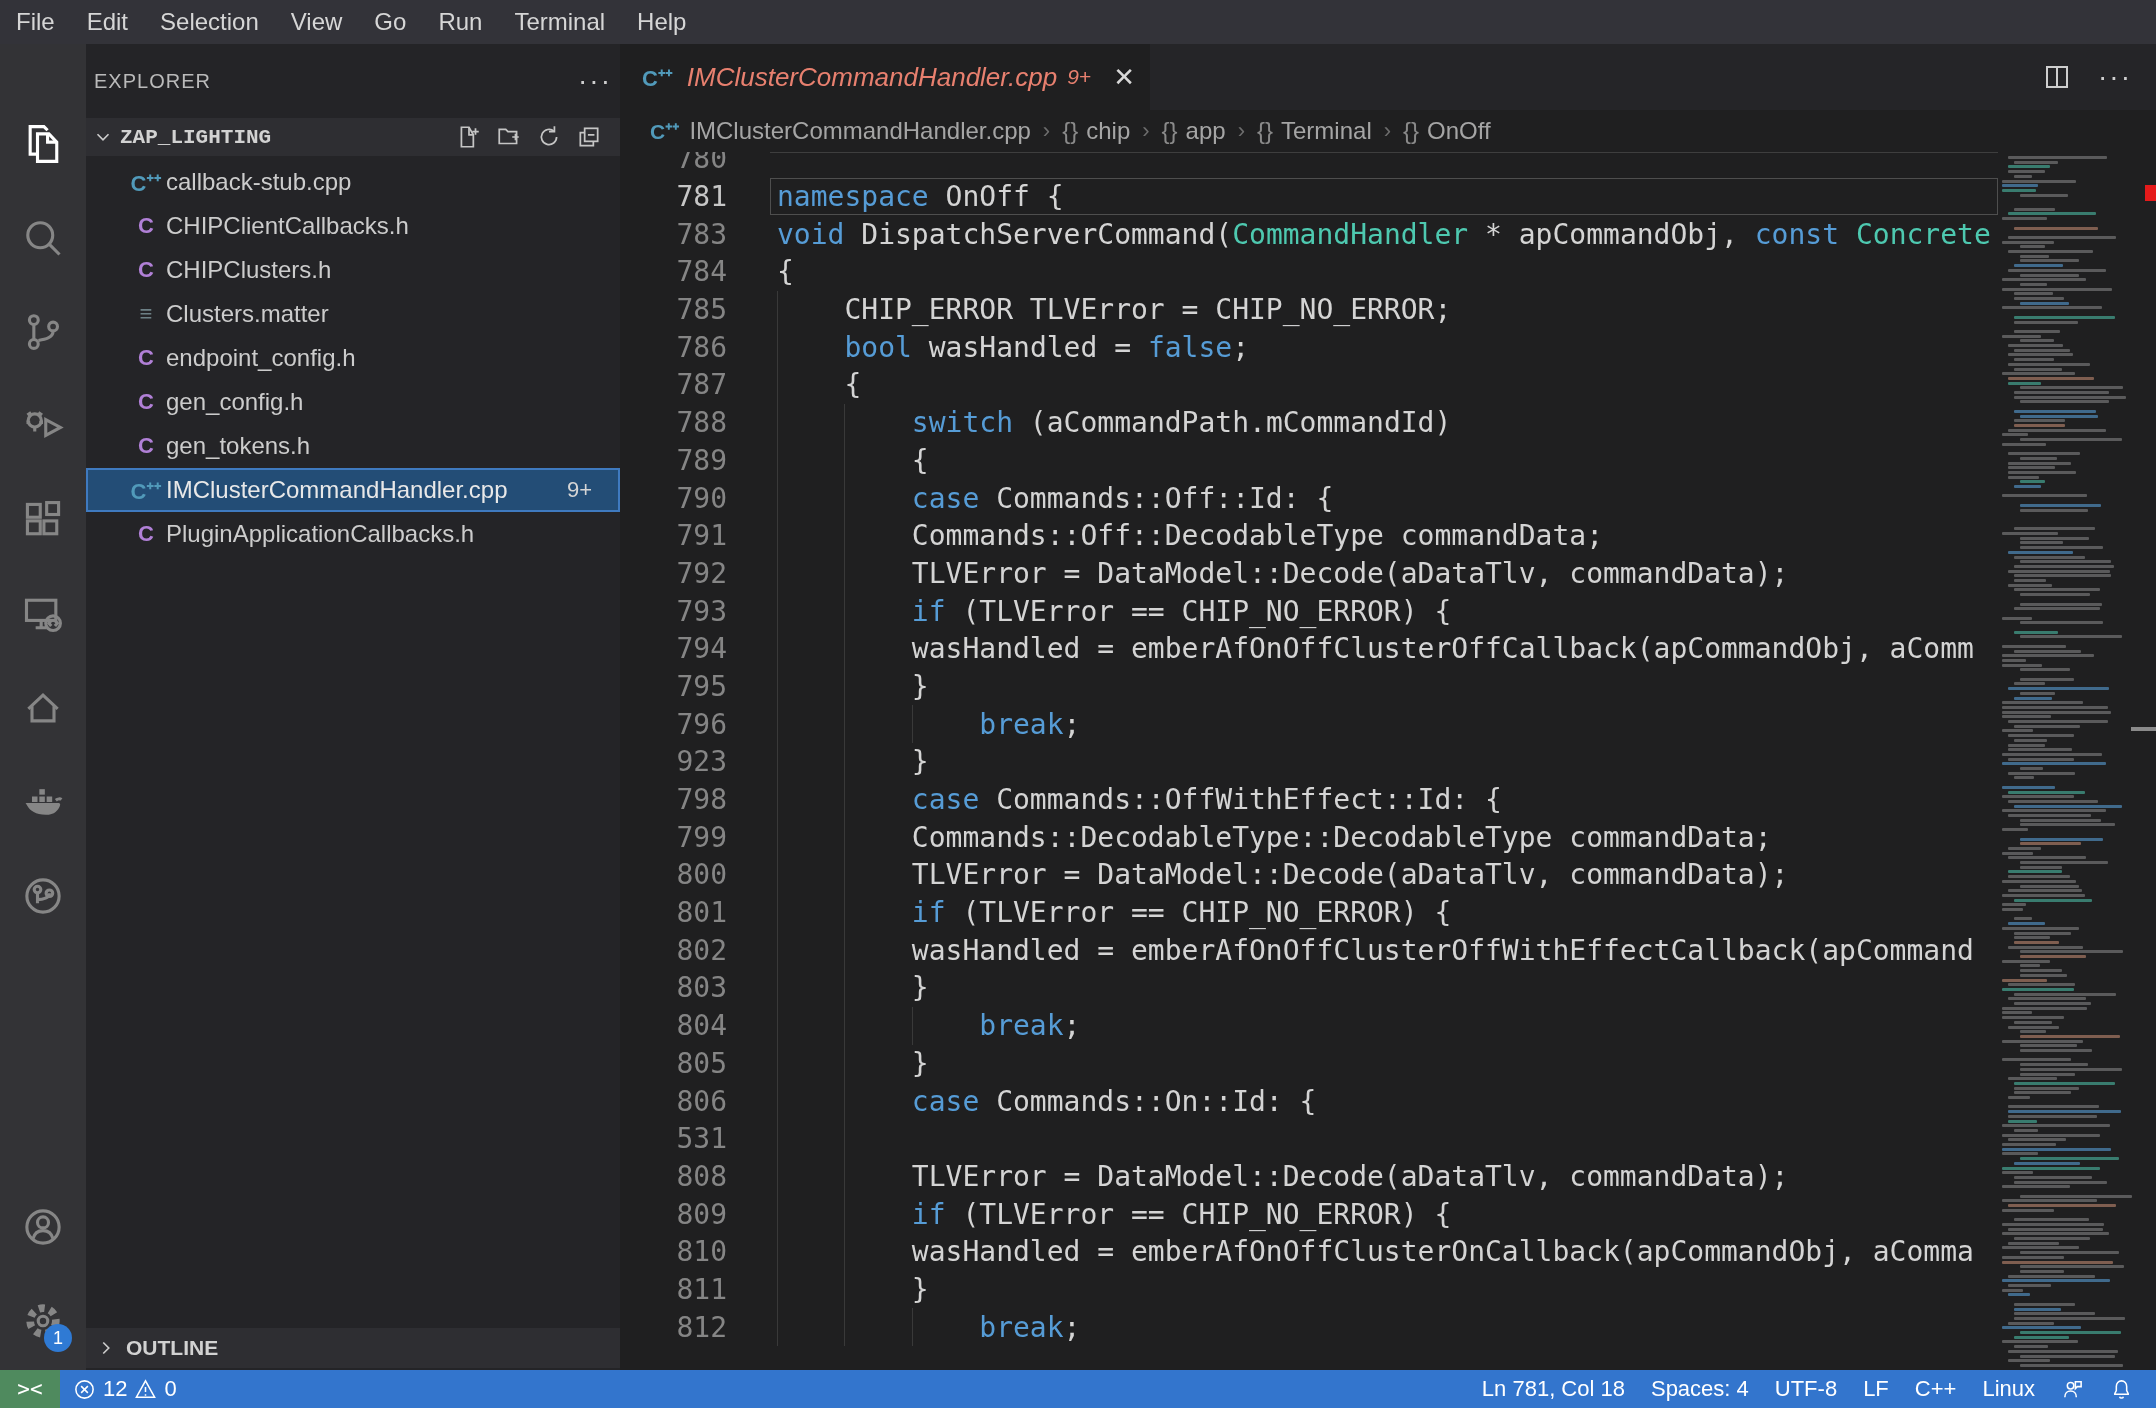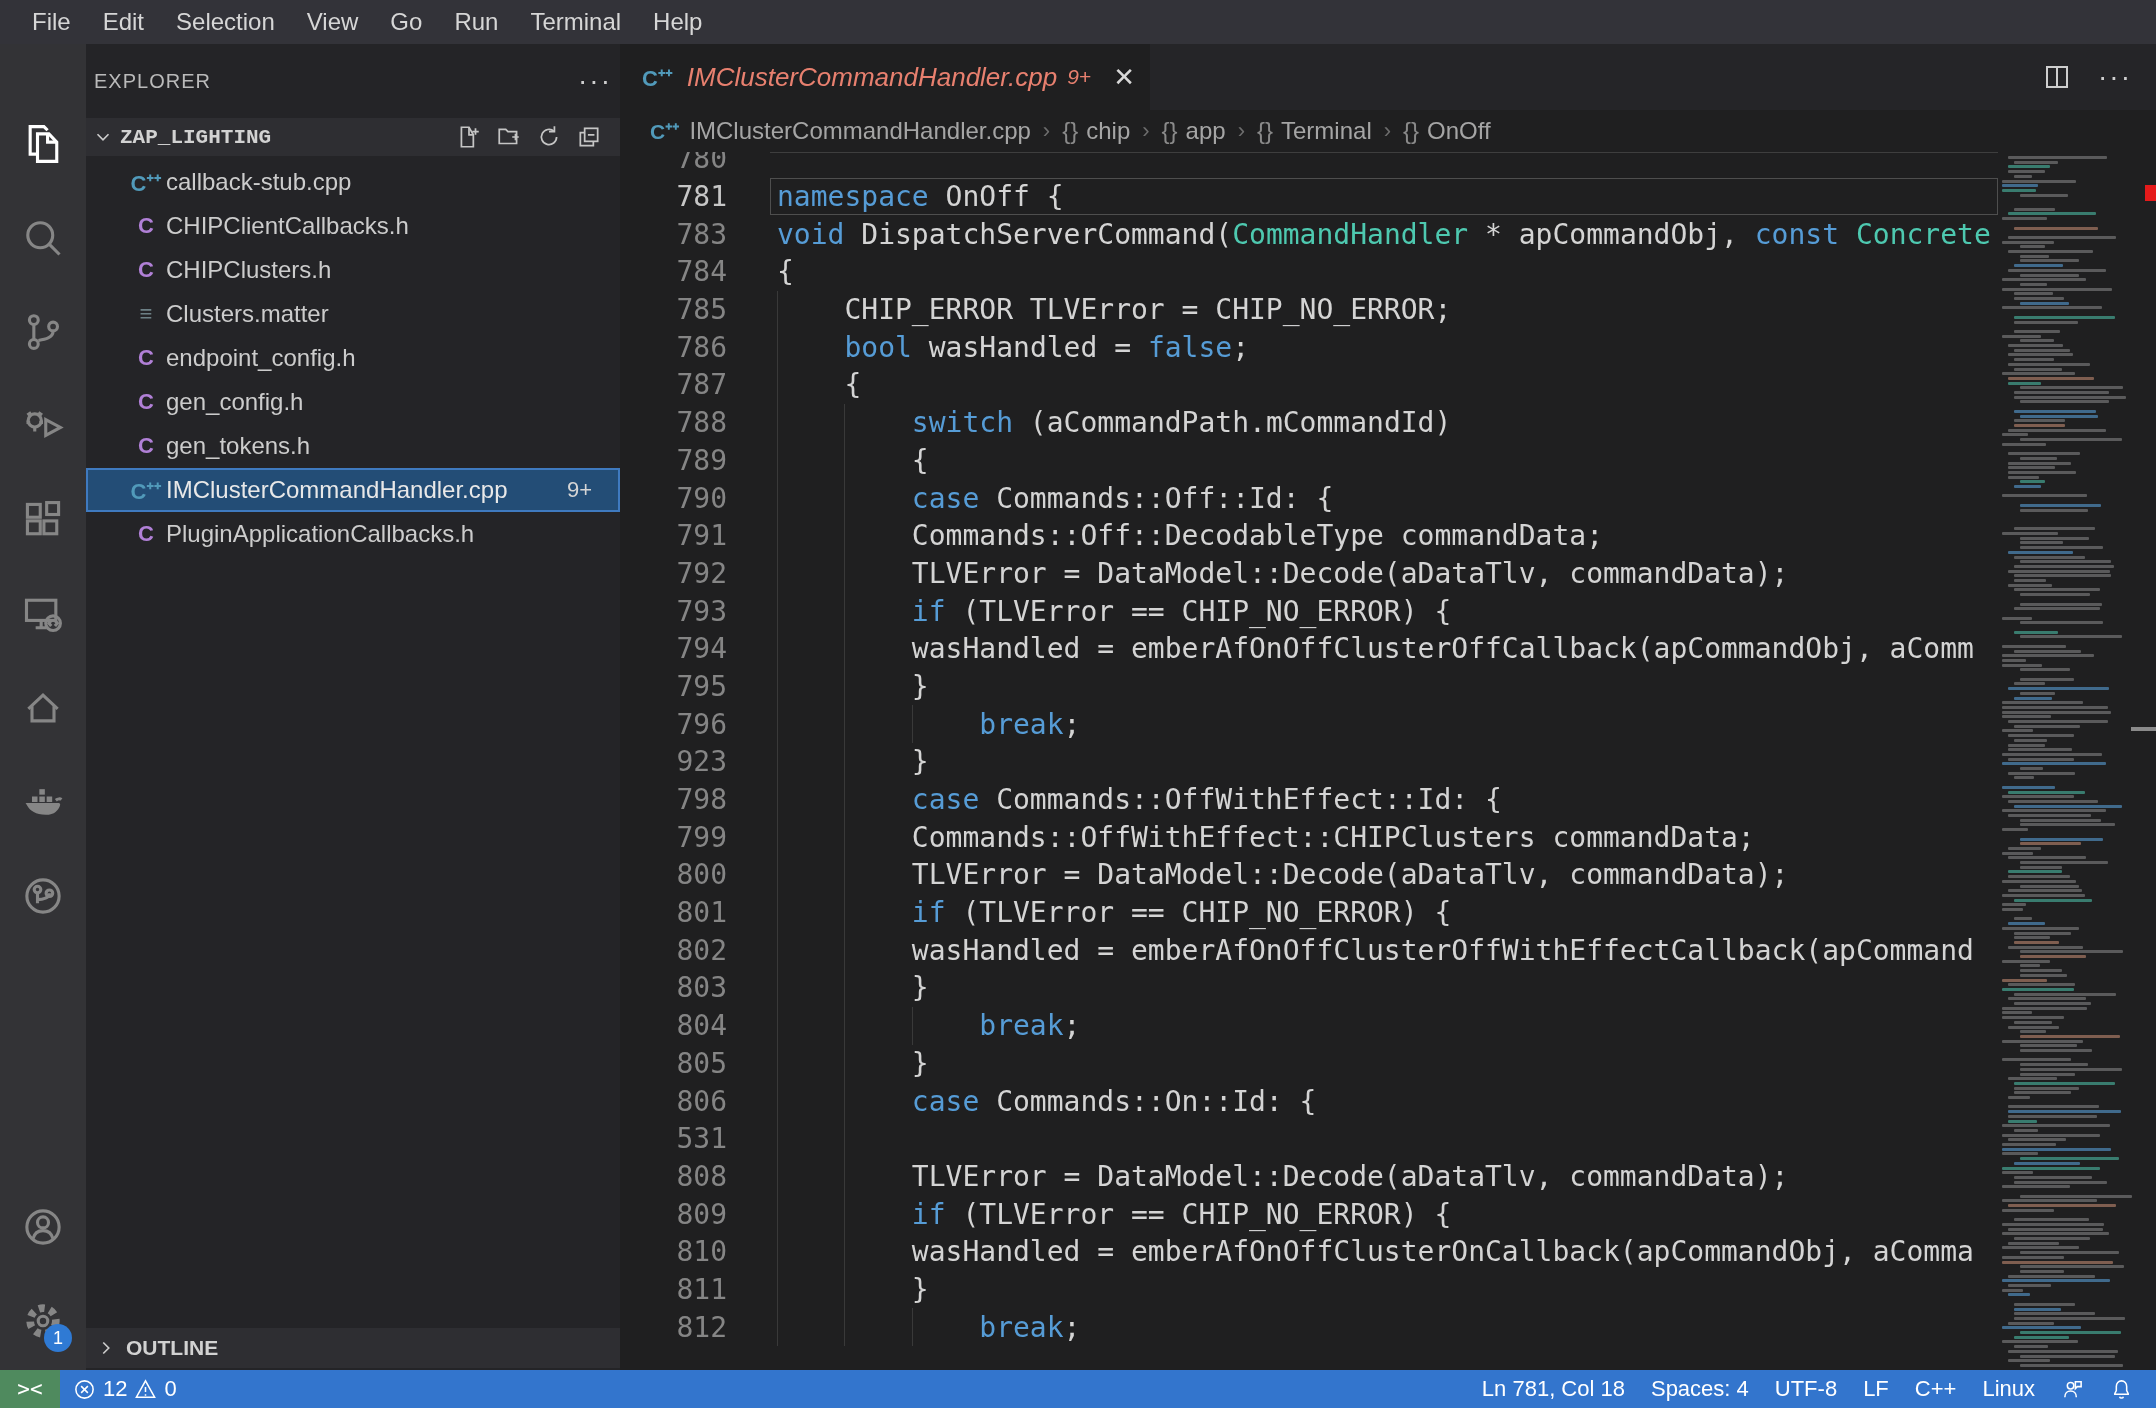--- a/index.html
+++ b/index.html
@@ -1,21 +1,21 @@
 <!DOCTYPE html>
 <html style="--statusbar-bg: #3375cd; --remote-bg: #4f8a5e; --kw: #569cd6; --type: #4ec9b0; --fg: #d4d4d4; --tab-error: #e8806f; --sel-bg: #234d76; --sel-border: #3f7ac0; --badge-bg: #2f7ad4; --icon-cpp: #519aba; --icon-header: #b180d7; --icon-matter: #6d8086;"><head>
 <meta charset="utf-8">
 <style>
   html,body{margin:0;padding:0;background:#111;}
   #app{position:relative;width:2156px;height:1408px;overflow:hidden;
        background:#1f1f20;font-family:"Liberation Sans",sans-serif;
        -webkit-font-smoothing:antialiased;cursor:default;}
   
   .menubar{position:absolute;left:0;top:0;right:0;height:44px;background:#333339;
-           display:flex;align-items:center;padding-left:16px;z-index:30;}
+           display:flex;align-items:center;padding-left:0;z-index:30;}
   .menubar .mi{color:#d6d6d6;font-size:24px;padding:0 16px;line-height:44px;}
   
   .activitybar{position:absolute;left:0;top:44px;width:86px;bottom:38px;background:#333336;
                display:flex;flex-direction:column;}
   .ab-top{padding-top:53px;display:flex;flex-direction:column;}
   .ab-bot{margin-top:auto;margin-bottom:2px;display:flex;flex-direction:column;}
   .ab-item{height:94px;display:flex;align-items:center;justify-content:center;position:relative;}
   .ab-item svg{width:44px;height:44px;stroke:#868686;fill:none;stroke-width:1.7;}
   .ab-item.active svg{stroke:#ffffff;}
   .ab-item svg .fill{fill:#868686;stroke:none;}
@@ -314,21 +314,21 @@
           <div class="cl"><span class="ln">789</span><i class="g" style="left: 157px;"></i><i class="g" style="left: 224.428px;"></i><span class="lc"><span class="d">        {</span></span></div>
           <div class="cl"><span class="ln">790</span><i class="g" style="left: 157px;"></i><i class="g" style="left: 224.428px;"></i><span class="lc"><span class="d">        </span><span class="k">case</span><span class="d"> Commands::Off::Id: {</span></span></div>
           <div class="cl"><span class="ln">791</span><i class="g" style="left: 157px;"></i><i class="g" style="left: 224.428px;"></i><span class="lc"><span class="d">        Commands::Off::DecodableType commandData;</span></span></div>
           <div class="cl"><span class="ln">792</span><i class="g" style="left: 157px;"></i><i class="g" style="left: 224.428px;"></i><span class="lc"><span class="d">        TLVError = DataModel::Decode(aDataTlv, commandData);</span></span></div>
           <div class="cl"><span class="ln">793</span><i class="g" style="left: 157px;"></i><i class="g" style="left: 224.428px;"></i><span class="lc"><span class="d">        </span><span class="k">if</span><span class="d"> (TLVError == CHIP_NO_ERROR) {</span></span></div>
           <div class="cl"><span class="ln">794</span><i class="g" style="left: 157px;"></i><i class="g" style="left: 224.428px;"></i><span class="lc"><span class="d">        wasHandled = emberAfOnOffClusterOffCallback(apCommandObj, aComm</span></span></div>
           <div class="cl"><span class="ln">795</span><i class="g" style="left: 157px;"></i><i class="g" style="left: 224.428px;"></i><span class="lc"><span class="d">        }</span></span></div>
           <div class="cl"><span class="ln">796</span><i class="g" style="left: 157px;"></i><i class="g" style="left: 224.428px;"></i><i class="g" style="left: 291.856px;"></i><span class="lc"><span class="d">            </span><span class="k">break</span><span class="d">;</span></span></div>
           <div class="cl"><span class="ln">923</span><i class="g" style="left: 157px;"></i><i class="g" style="left: 224.428px;"></i><span class="lc"><span class="d">        }</span></span></div>
           <div class="cl"><span class="ln">798</span><i class="g" style="left: 157px;"></i><i class="g" style="left: 224.428px;"></i><span class="lc"><span class="d">        </span><span class="k">case</span><span class="d"> Commands::OffWithEffect::Id: {</span></span></div>
-          <div class="cl"><span class="ln">799</span><i class="g" style="left: 157px;"></i><i class="g" style="left: 224.428px;"></i><span class="lc"><span class="d">        Commands::OffWithEffect::CHIPClusters commandData;</span></span></div>
+          <div class="cl"><span class="ln">799</span><i class="g" style="left: 157px;"></i><i class="g" style="left: 224.428px;"></i><span class="lc"><span class="d">        Commands::DecodableType::DecodableType commandData;</span></span></div>
           <div class="cl"><span class="ln">800</span><i class="g" style="left: 157px;"></i><i class="g" style="left: 224.428px;"></i><span class="lc"><span class="d">        TLVError = DataModel::Decode(aDataTlv, commandData);</span></span></div>
           <div class="cl"><span class="ln">801</span><i class="g" style="left: 157px;"></i><i class="g" style="left: 224.428px;"></i><span class="lc"><span class="d">        </span><span class="k">if</span><span class="d"> (TLVError == CHIP_NO_ERROR) {</span></span></div>
           <div class="cl"><span class="ln">802</span><i class="g" style="left: 157px;"></i><i class="g" style="left: 224.428px;"></i><span class="lc"><span class="d">        wasHandled = emberAfOnOffClusterOffWithEffectCallback(apCommand</span></span></div>
           <div class="cl"><span class="ln">803</span><i class="g" style="left: 157px;"></i><i class="g" style="left: 224.428px;"></i><span class="lc"><span class="d">        }</span></span></div>
           <div class="cl"><span class="ln">804</span><i class="g" style="left: 157px;"></i><i class="g" style="left: 224.428px;"></i><i class="g" style="left: 291.856px;"></i><span class="lc"><span class="d">            </span><span class="k">break</span><span class="d">;</span></span></div>
           <div class="cl"><span class="ln">805</span><i class="g" style="left: 157px;"></i><i class="g" style="left: 224.428px;"></i><span class="lc"><span class="d">        }</span></span></div>
           <div class="cl"><span class="ln">806</span><i class="g" style="left: 157px;"></i><i class="g" style="left: 224.428px;"></i><span class="lc"><span class="d">        </span><span class="k">case</span><span class="d"> Commands::On::Id: {</span></span></div>
           <div class="cl"><span class="ln">531</span><i class="g" style="left: 157px;"></i><i class="g" style="left: 224.428px;"></i></div>
           <div class="cl"><span class="ln">808</span><i class="g" style="left: 157px;"></i><i class="g" style="left: 224.428px;"></i><span class="lc"><span class="d">        TLVError = DataModel::Decode(aDataTlv, commandData);</span></span></div>
           <div class="cl"><span class="ln">809</span><i class="g" style="left: 157px;"></i><i class="g" style="left: 224.428px;"></i><span class="lc"><span class="d">        </span><span class="k">if</span><span class="d"> (TLVError == CHIP_NO_ERROR) {</span></span></div>

